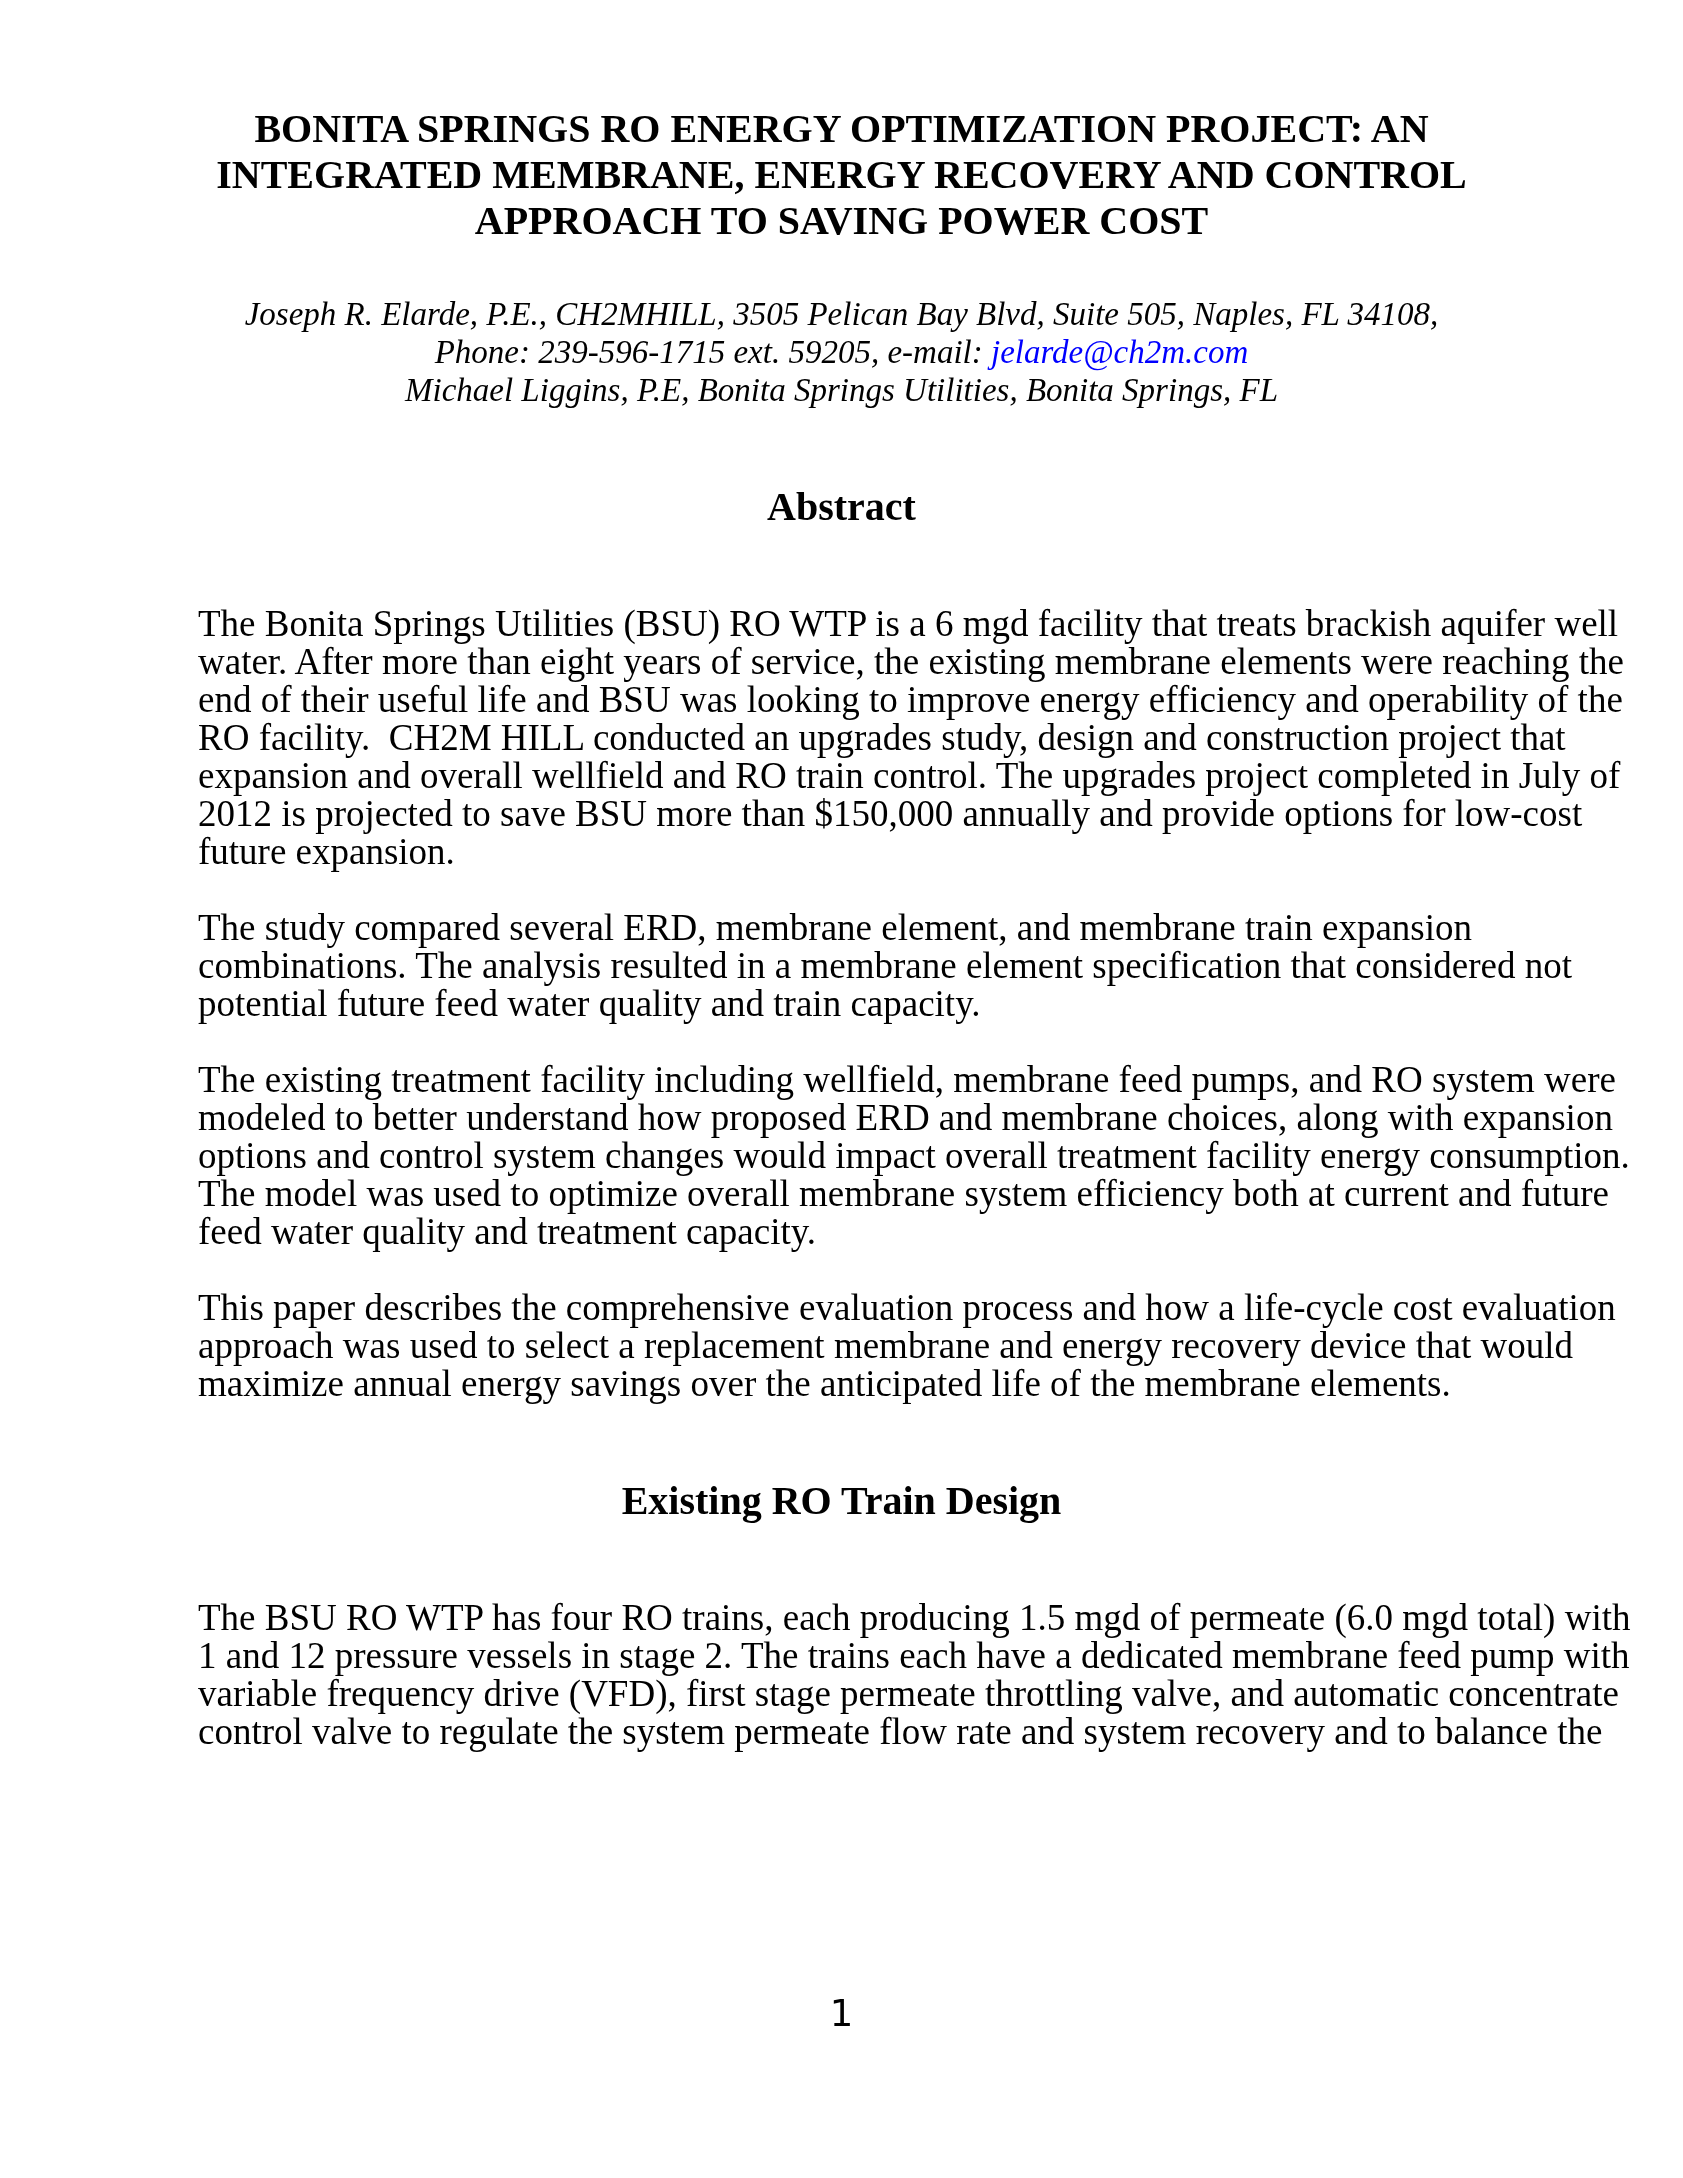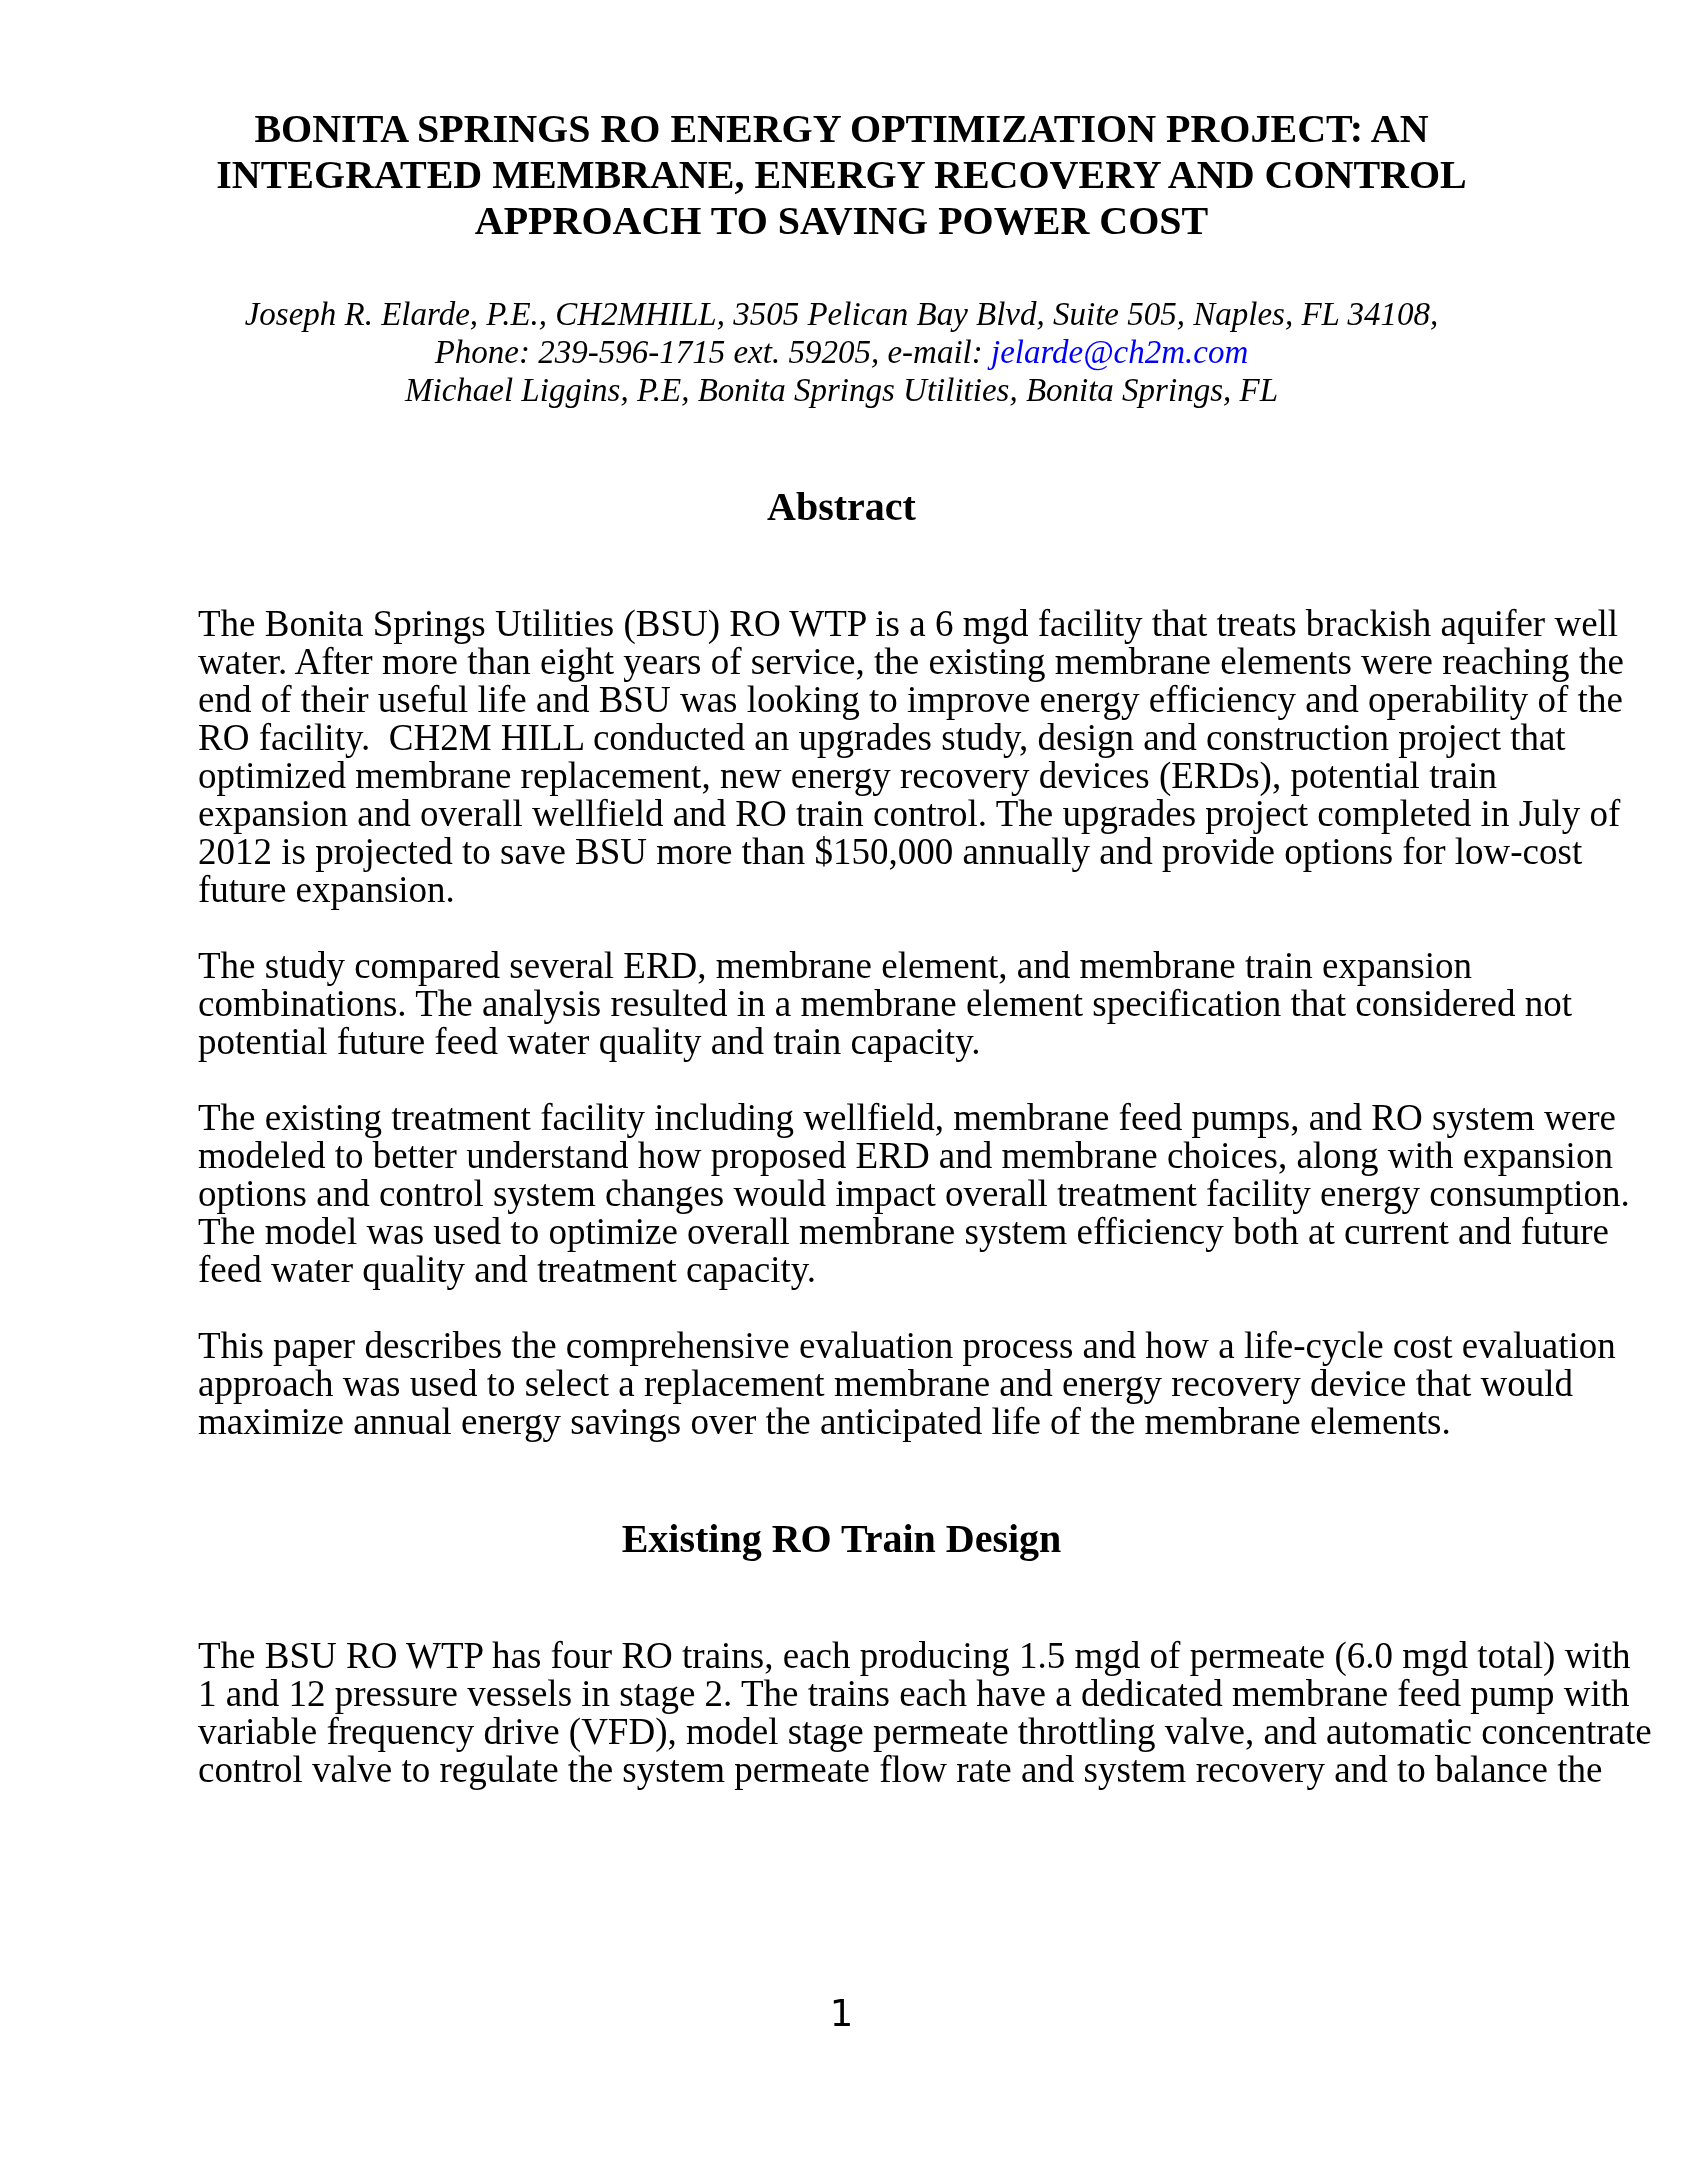--- a/index.html
+++ b/index.html
@@ -75,21 +75,20 @@
     <div class="line">Michael Liggins, P.E, Bonita Springs Utilities, Bonita Springs, FL</div>
   </div>
 
   <div class="section-heading">Abstract</div>
 
   <div class="para">
     <div class="line">The Bonita Springs Utilities (BSU) RO WTP is a 6 mgd facility that treats brackish aquifer well</div>
     <div class="line">water. After more than eight years of service, the existing membrane elements were reaching the</div>
     <div class="line">end of their useful life and BSU was looking to improve energy efficiency and operability of the</div>
     <div class="line">RO facility.  CH2M HILL conducted an upgrades study, design and construction project that</div>
-    <div class="line">optimized membrane replacement, new energy recovery devices (ERDs), potential train</div>
     <div class="line">expansion and overall wellfield and RO train control. The upgrades project completed in July of</div>
     <div class="line">2012 is projected to save BSU more than $150,000 annually and provide options for low-cost</div>
     <div class="line">future expansion.</div>
   </div>
 
   <div class="para">
     <div class="line">The study compared several ERD, membrane element, and membrane train expansion</div>
     <div class="line">combinations. The analysis resulted in a membrane element specification that considered not</div>
     <div class="line">potential future feed water quality and train capacity.</div>
   </div>
@@ -106,20 +105,20 @@
     <div class="line">This paper describes the comprehensive evaluation process and how a life-cycle cost evaluation</div>
     <div class="line">approach was used to select a replacement membrane and energy recovery device that would</div>
     <div class="line">maximize annual energy savings over the anticipated life of the membrane elements.</div>
   </div>
 
   <div class="section-heading">Existing RO Train Design</div>
 
   <div class="para">
     <div class="line">The BSU RO WTP has four RO trains, each producing 1.5 mgd of permeate (6.0 mgd total) with</div>
     <div class="line">1 and 12 pressure vessels in stage 2. The trains each have a dedicated membrane feed pump with</div>
-    <div class="line">variable frequency drive (VFD), model stage permeate throttling valve, and automatic concentrate</div>
+    <div class="line">variable frequency drive (VFD), first stage permeate throttling valve, and automatic concentrate</div>
     <div class="line">control valve to regulate the system permeate flow rate and system recovery and to balance the</div>
   </div>
 
 </div>
 
 <div class="page-number">1</div>
 
 
 </body></html>

